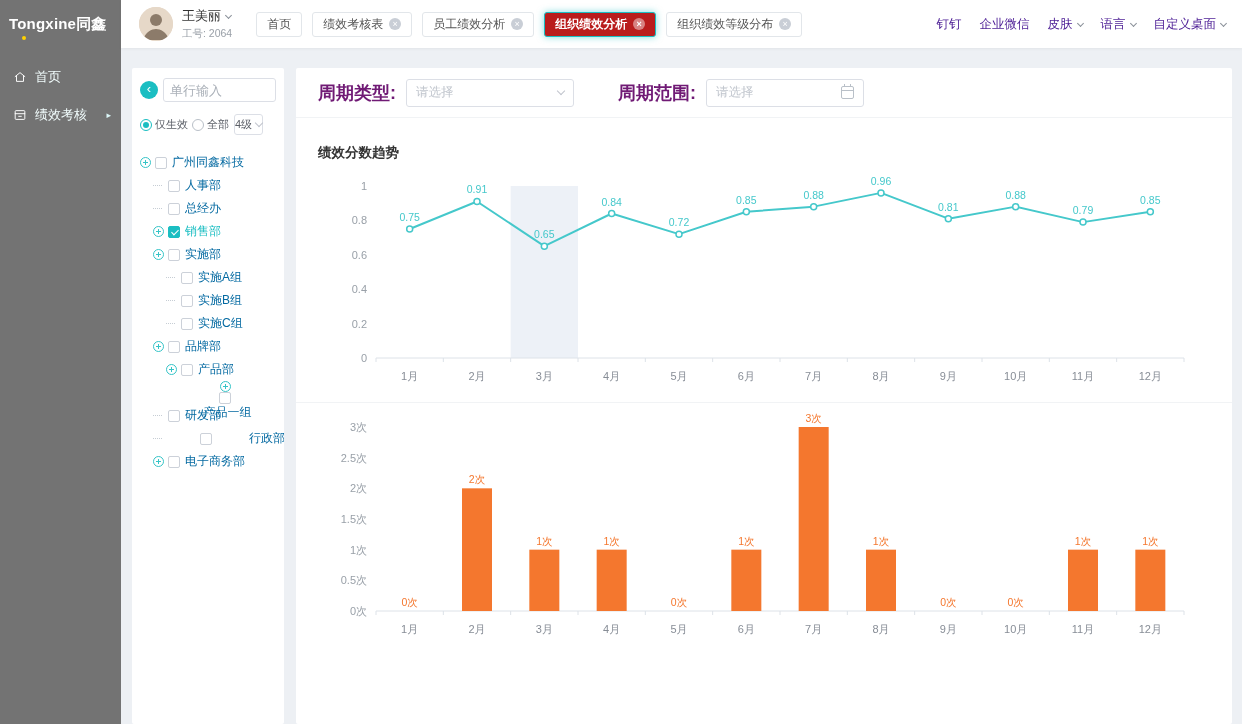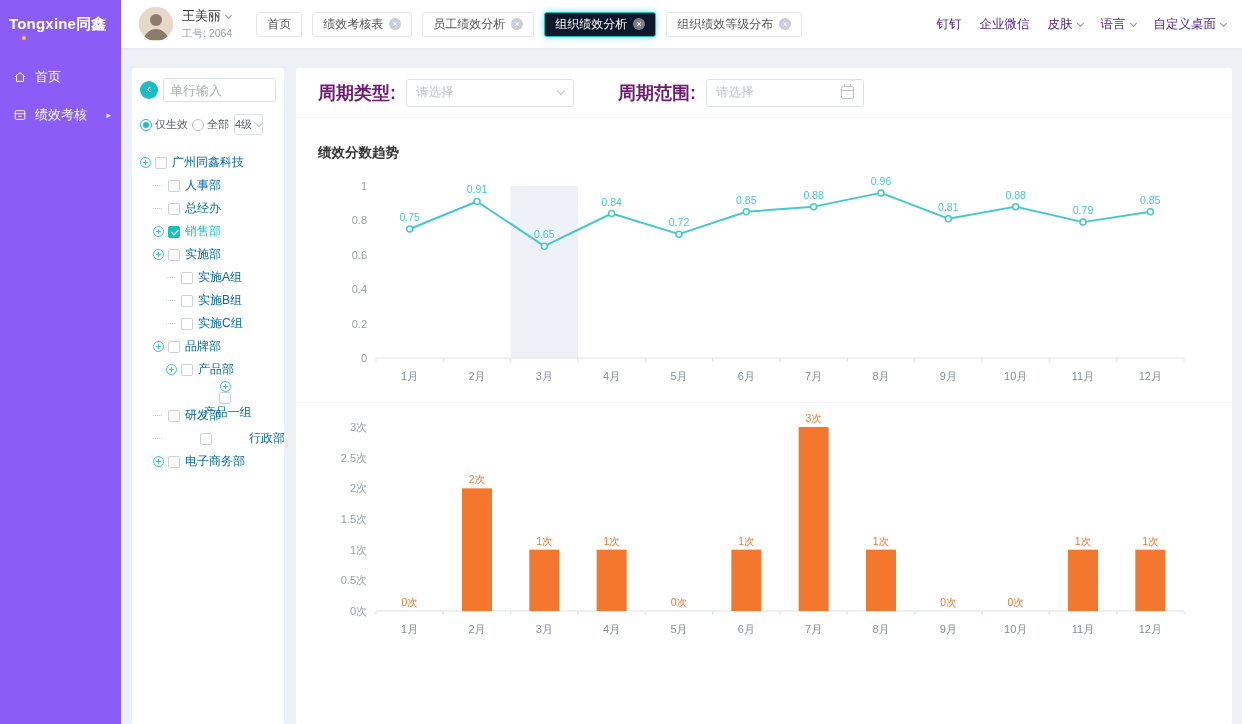--- a/index.html
+++ b/index.html
@@ -1,34 +1,34 @@
 <!DOCTYPE html>
 <html><head>
 <meta charset="utf-8">
 <style>
 *{margin:0;padding:0;box-sizing:border-box;}
 html,body{width:1242px;height:724px;overflow:hidden;}
 body{background:#edf0f4;font-family:"Liberation Sans","DejaVu Sans",sans-serif;}
 .app{display:flex;width:100%;height:100%;}
-.sidebar{width:121px;flex-shrink:0;background:#8b5cf6;}
+.sidebar{width:121px;flex-shrink:0;background:#737373;}
 .logo{position:relative;height:48px;display:flex;align-items:center;padding-left:9px;color:#fff;font-size:15px;font-weight:bold;letter-spacing:.2px;white-space:nowrap;}
 .logo-dot{position:absolute;left:22px;bottom:8px;width:4px;height:4px;border-radius:50%;background:#ffd200;}
 .side-nav{padding-top:10px;}
 .side-item{height:38px;display:flex;align-items:center;gap:8px;padding:0 10px 0 13px;color:#f2fdfd;font-size:13px;cursor:pointer;}
 .side-item svg{flex-shrink:0;}
 .side-arrow{margin-left:auto;font-size:9px;color:#dcf7f8;}
 .main-col{flex:1;display:flex;flex-direction:column;min-width:0;}
 .header{height:48px;background:#fff;display:flex;align-items:center;padding:0 16px 0 18px;box-shadow:0 1px 3px rgba(0,0,0,.05);position:relative;z-index:2;flex-shrink:0;}
 .avatar{width:34px;height:34px;border-radius:50%;overflow:hidden;background:#e6d8c8;flex-shrink:0;cursor:pointer;}
 .user-block{margin-left:9px;white-space:nowrap;}
 .user-name{display:flex;align-items:center;gap:5px;font-size:13px;color:#333;cursor:pointer;}
 .user-id{font-size:10.5px;color:#9aa0a8;margin-top:2px;}
 .tab-bar{display:flex;align-items:center;gap:10px;margin-left:24px;}
 .tab{display:inline-flex;align-items:center;gap:6px;height:25px;padding:0 10px;background:#fff;border:1px solid #e2e6ea;border-radius:3px;font-size:12px;color:#555;cursor:pointer;white-space:nowrap;}
-.tab.active{background:#0f172a;border-color:#1bbec2;color:#fff;box-shadow:0 0 7px rgba(27,190,194,.55);}
+.tab.active{background:#b91c1c;border-color:#1bbec2;color:#fff;box-shadow:0 0 7px rgba(27,190,194,.55);font-weight:bold;}
 .tab-close{width:12px;height:12px;border-radius:50%;background:#c9ced6;color:#fff;font-size:9px;line-height:12px;text-align:center;}
 .tab.active .tab-close{background:rgba(255,255,255,.45);}
 .header-actions{margin-left:auto;display:flex;align-items:center;gap:18px;}
 .h-action{display:flex;align-items:center;gap:5px;font-size:12.5px;color:#4c1d95;cursor:pointer;white-space:nowrap;}
 .chev{display:inline-block;width:6px;height:6px;border-right:1px solid #c0c4cc;border-bottom:1px solid #c0c4cc;transform:rotate(45deg);margin-top:-4px;flex-shrink:0;}
 .chev.dark{border-color:#8a9099;width:5px;height:5px;margin-top:-2px;}
 .content{flex:1;display:flex;gap:12px;padding:20px 10px 0 11px;min-height:0;}
 .tree-card{width:152px;flex-shrink:0;background:#fff;border-radius:2px;padding:10px 8px;overflow:hidden;}
 .search-row{display:flex;align-items:center;gap:5px;}
 .back-btn{width:18px;height:18px;border-radius:50%;background:#1bbec2;color:#fff;font-size:13px;line-height:16px;text-align:center;flex-shrink:0;cursor:pointer;}

